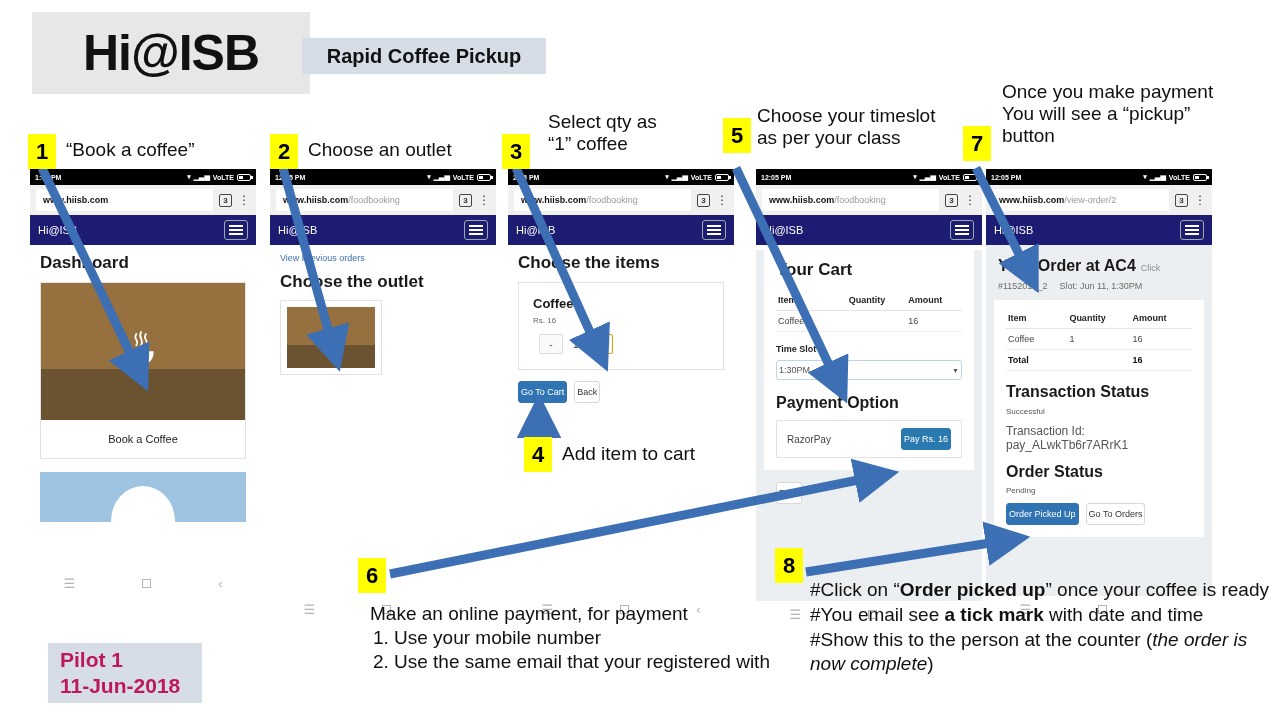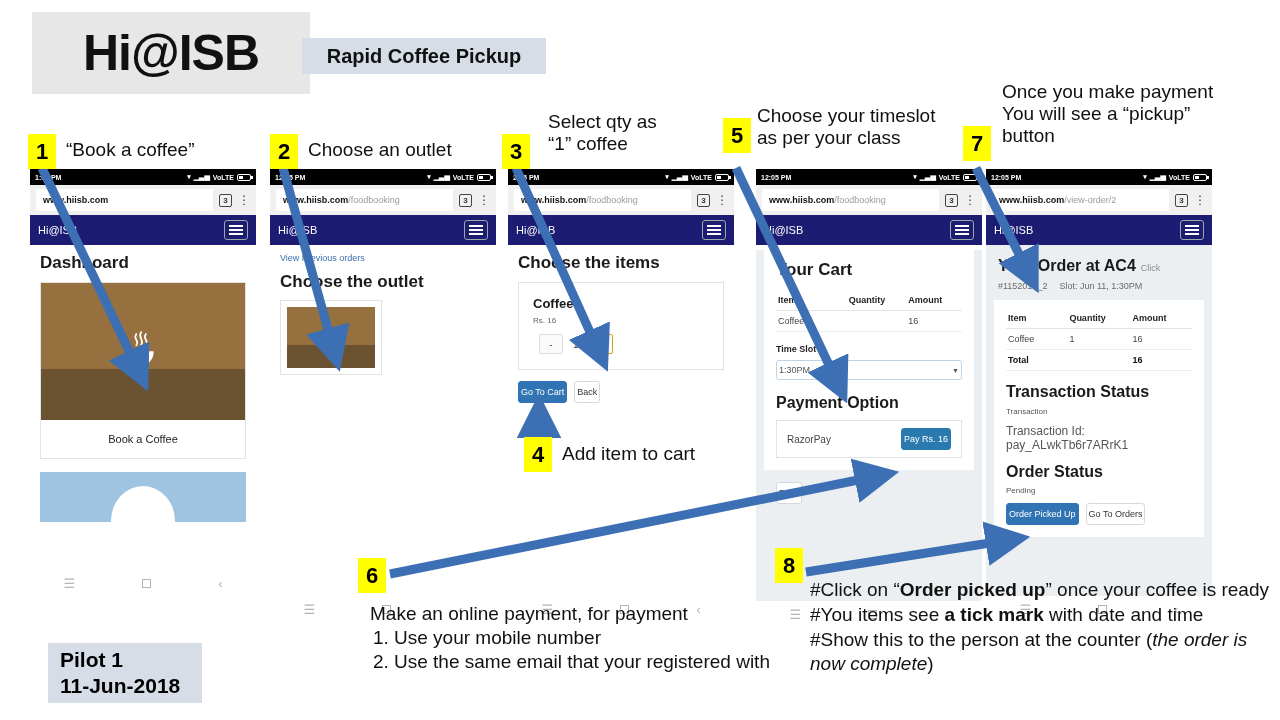--- a/index.html
+++ b/index.html
@@ -155,21 +155,21 @@
   
   .note { font-size:19px; color:#111; line-height:1.22; z-index:30; }
   .note ol { margin:0 0 0 24px; }
   .note li { margin-top:1px; }
 
   #pilot-band {
     left:48px; top:643px; width:154px; height:60px; background:#d6dde6;
     display:flex; flex-direction:column; align-items:flex-start; justify-content:center;
     padding-left:12px;
   }
-  #pilot-band div { font-size:21px; font-weight:bold; color:#000000; line-height:1.25; }
+  #pilot-band div { font-size:21px; font-weight:bold; color:#be185d; line-height:1.25; }
 </style>
 </head>
 <body>
 
 <div class="abs" id="title-band">
   <div id="title-text">Hi@ISB</div>
 </div>
 <div class="abs" id="subtitle-band">
   <div id="subtitle-text">Rapid Coffee Pickup</div>
 </div>
@@ -486,21 +486,21 @@
           <td>16</td>
         </tr>
         <tr>
           <td class="b">Total</td>
           <td></td>
           <td class="b">16</td>
         </tr>
       </tbody>
         </table>
       <div class="h2" style="margin-top:12px;">Transaction Status</div>
-      <div style="font-size:8px; color:#555; margin-top:6px;">Transaction</div>
+      <div style="font-size:8px; color:#555; margin-top:6px;">Successful</div>
       <div style="font-size:12px; color:#555; margin-top:8px;">Transaction Id: pay_ALwkTb6r7ARrK1</div>
       <div class="h2" style="margin-top:11px;">Order Status</div>
       <div style="font-size:8px; color:#555; margin-top:5px;">Pending</div>
       <div style="margin-top:8px; display:flex; gap:7px;">
         <span class="btn btn-blue">Order Picked Up</span>
         <span class="btn btn-light">Go To Orders</span>
       </div>
     </div>
   </div>
   <div class="navfoot">
@@ -532,21 +532,21 @@
     <li>Use your mobile number</li>
     <li>Use the same email that your registered with</li>
   </ol>
 </div>
 
 <div class="abs note" style="left:810px; top:578px; width:466px;">
   <div>
     <span>#Click on “</span><b>Order picked up</b><span>” once your coffee is ready</span>
   </div>
   <div style="margin-top:2px;">
-    <span>#You items see </span><b>a tick mark</b><span> with date and time</span>
+    <span>#You email see </span><b>a tick mark</b><span> with date and time</span>
   </div>
   <div style="margin-top:2px;">
     <span>#Show this to the person at the counter (</span><i>the order is now complete</i><span>)</span>
   </div>
 </div>
 
 <div class="abs" id="pilot-band">
   <div>Pilot 1</div>
   <div>11-Jun-2018</div>
 </div>

